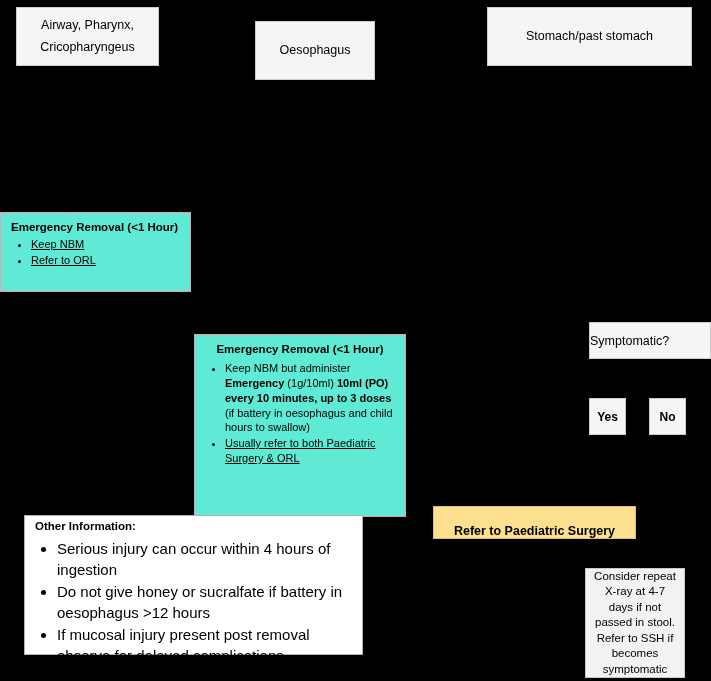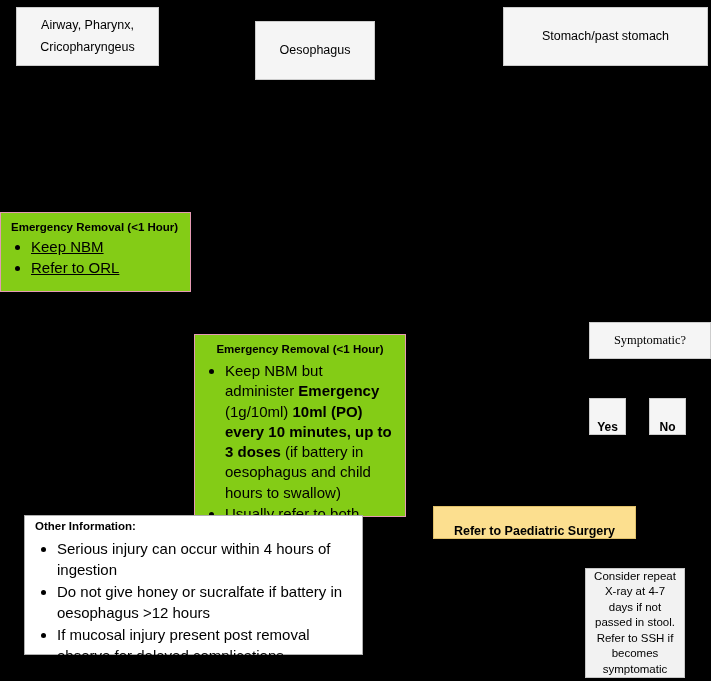--- a/index.html
+++ b/index.html
@@ -40,24 +40,23 @@
     left: 255px;
     top: 21px;
     width: 120px;
     height: 59px;
   }
   #node-stomach {
     left: 487px;
     top: 7px;
     width: 205px;
     height: 59px;
-    margin-left: 16px;
   }
   .pink-box {
-    background: #84cc16;
+    background: #5eead4;
     border: 1px solid #e59ab4;
     padding: 8px 10px 10px 10px;
   }
   #node-emergency-airway {
     left: 0px;
     top: 212px;
     width: 191px;
     height: 80px;
   }
   #node-emergency-oesophagus {
@@ -71,21 +70,21 @@
     font-weight: bold;
     margin: 0 0 4px 0;
   }
   #node-emergency-oesophagus .box-title {
     text-align: center;
     margin-bottom: 6px;
   }
   ul.bullets {
     margin: 0;
     padding-left: 20px;
-    font-size: 15px;
+    font-size: 11px;
     line-height: 1.35;
   }
   ul.bullets li {
     margin-bottom: 1px;
   }
   .ul-link {
     text-decoration: underline;
   }
   .white-box {
     background: #ffffff;
@@ -107,29 +106,27 @@
     line-height: 1.4;
     padding-left: 22px;
   }
   #node-symptomatic {
     left: 589px;
     top: 322px;
     width: 122px;
     height: 37px;
     display: flex;
     align-items: center;
-    justify-content: center;
     font-size: 12.5px;
     background: #f5f5f5;
     border: 1px solid #cccccc;
-    font-family: Liberation Serif, serif;
   }
   .yn-box {
     display: flex;
-    align-items: flex-end;
+    align-items: center;
     justify-content: center;
     font-size: 12px;
     font-weight: bold;
     background: #f5f5f5;
     border: 1px solid #cccccc;
   }
   #node-yes {
     left: 589px;
     top: 398px;
     width: 37px;

